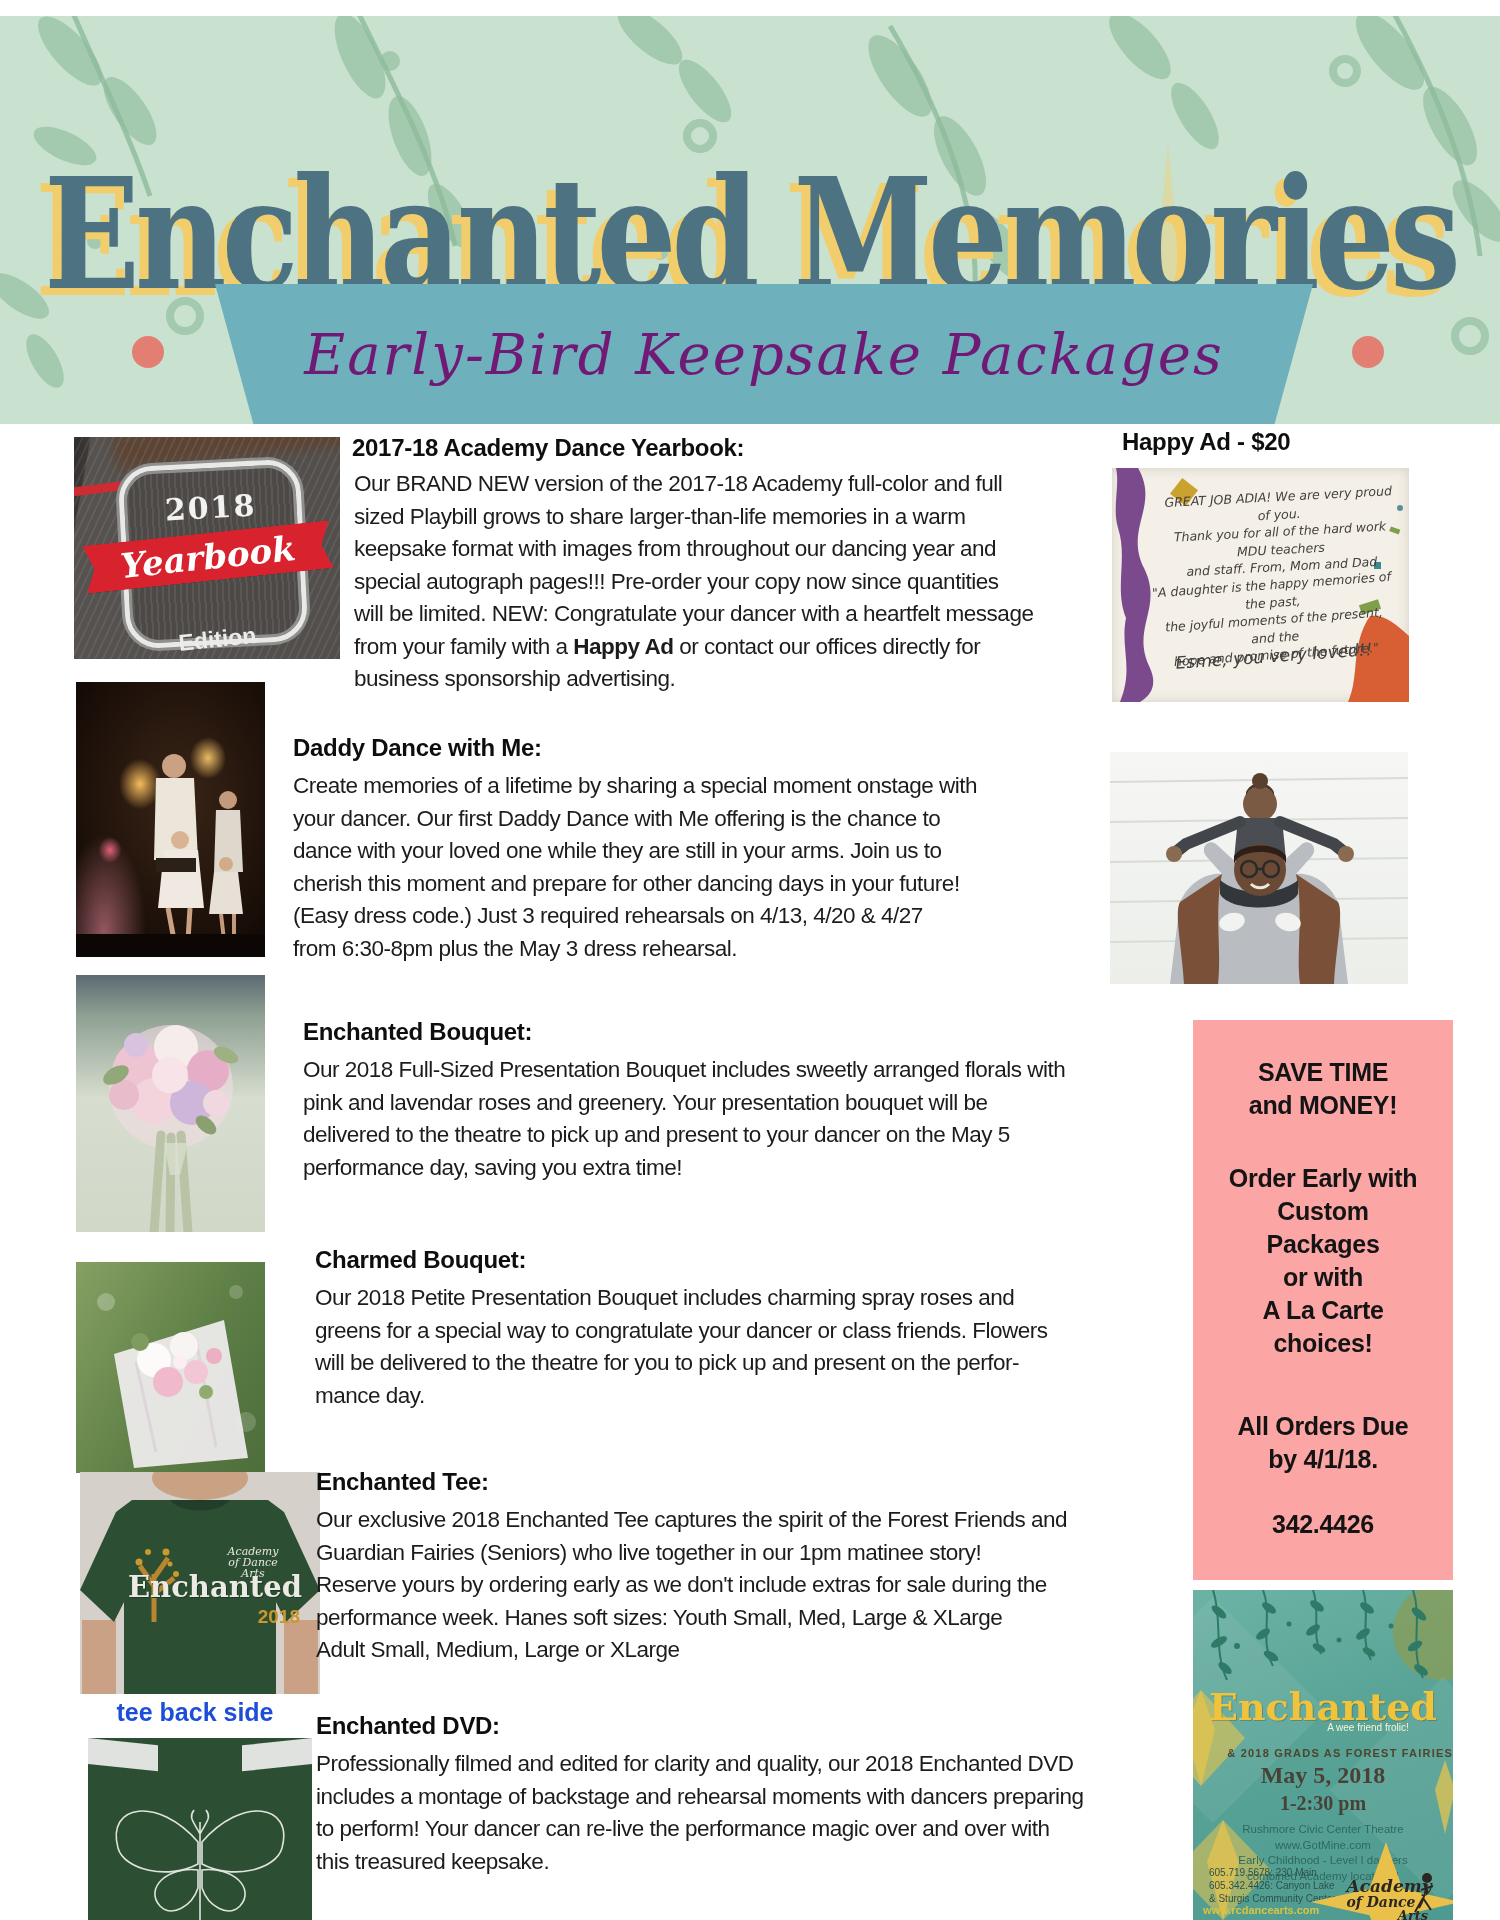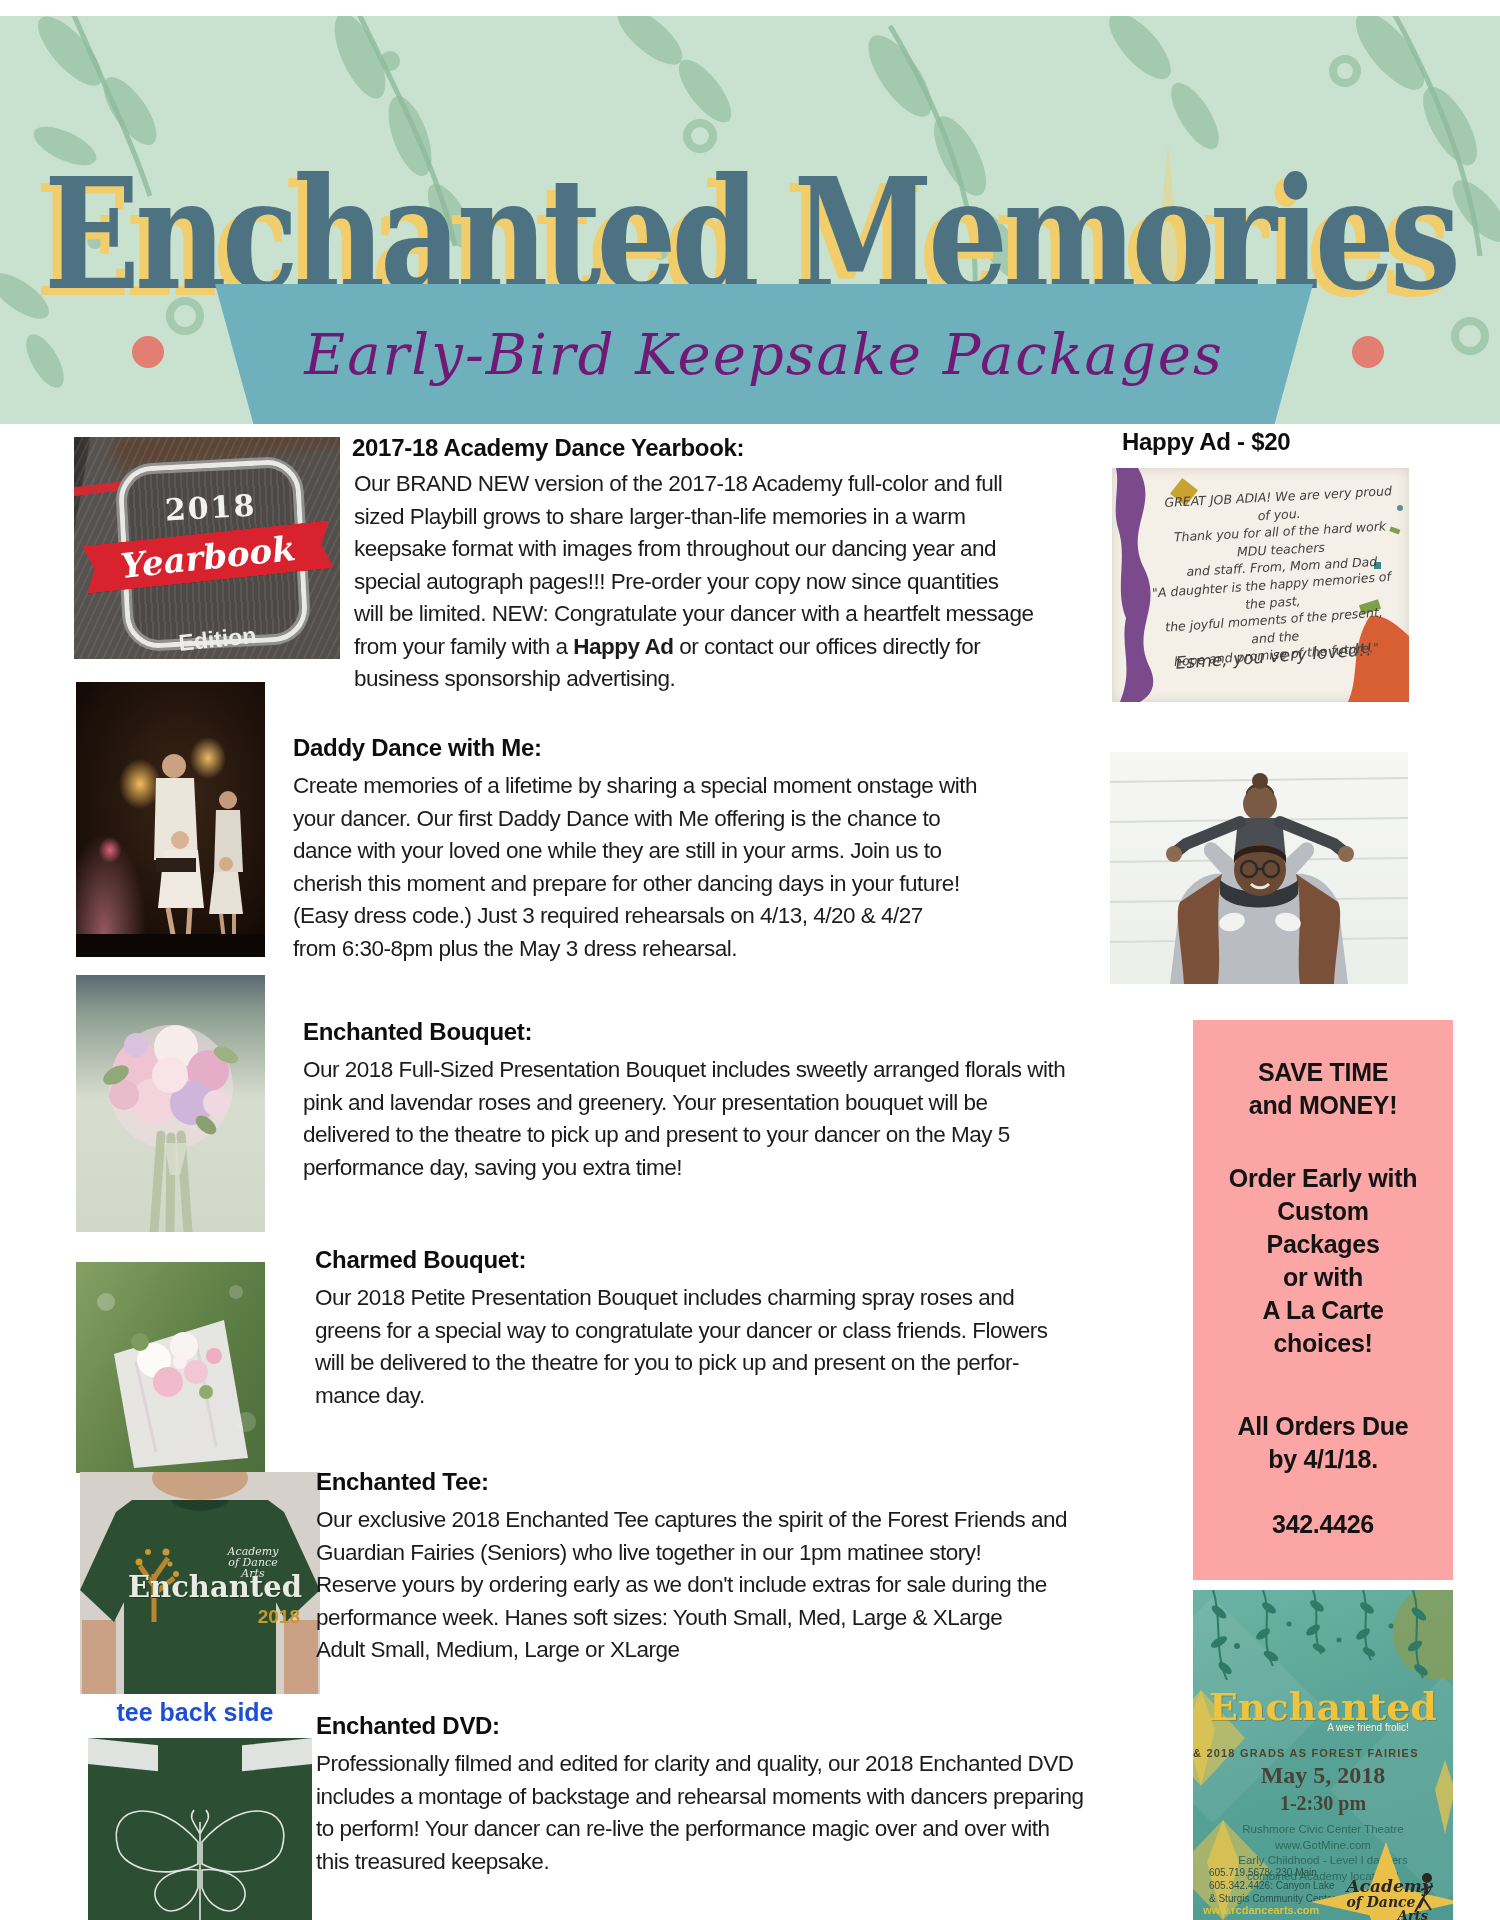--- a/index.html
+++ b/index.html
@@ -94,21 +94,21 @@
      font-size:25px;line-height:33px;color:#141414;white-space:pre-line;letter-spacing:-.3px;}
   .sb-1{top:36px;} .sb-2{top:142px;} .sb-3{top:390px;} .sb-4{top:488px;}
 
   
   .poster{position:absolute;left:1193px;top:1590px;width:260px;height:330px;overflow:hidden;
      background:linear-gradient(160deg,#6cb3a4 0%,#58a396 45%,#4e9a90 100%);}
   .star4{position:absolute;clip-path:polygon(50% 0%,61% 39%,100% 50%,61% 61%,50% 100%,39% 61%,0% 50%,39% 39%);}
   .po-title{position:absolute;left:0;top:94px;width:100%;text-align:center;
      font-family:"DejaVu Serif",serif;font-weight:bold;font-size:38px;color:#f0c33c;text-shadow:1px 1px 0 rgba(60,40,0,.25);}
   .po-frolic{position:absolute;left:110px;top:132px;width:130px;text-align:center;font-size:10px;color:#f7f3d8;}
-  .po-grads{position:absolute;left:0;top:157px;width:100%;text-align:left;
+  .po-grads{position:absolute;left:0;top:157px;width:100%;text-align:right;
      font-weight:bold;font-size:11px;letter-spacing:1.2px;color:#4d452c;}
   .po-date{position:absolute;left:0;top:172px;width:100%;text-align:center;
      font-family:"Liberation Serif",serif;font-weight:bold;font-size:24px;color:#4a4136;}
   .po-time{position:absolute;left:0;top:202px;width:100%;text-align:center;
      font-family:"Liberation Serif",serif;font-weight:bold;font-size:20px;color:#4a4136;}
   .po-venue{position:absolute;left:0;top:232px;width:100%;text-align:center;
      font-size:11.5px;line-height:15.5px;color:#2e6a5c;white-space:pre-line;}
   .po-contact{position:absolute;left:10px;top:276px;width:150px;text-align:left;
      font-size:10px;line-height:13px;color:#2c5348;white-space:pre-line;margin-left:6px;}
   .po-web{position:absolute;left:10px;top:314px;width:170px;text-align:left;

